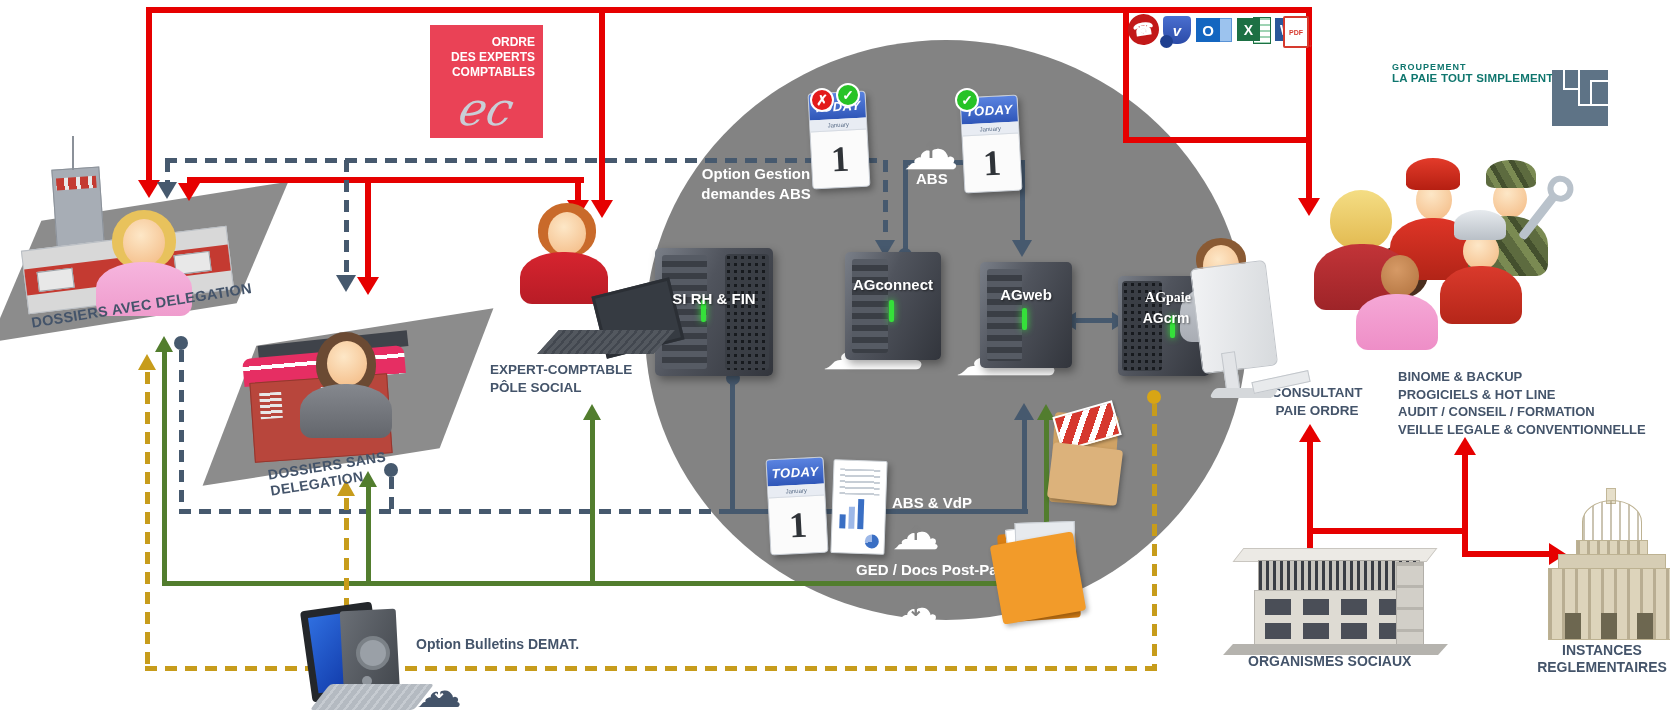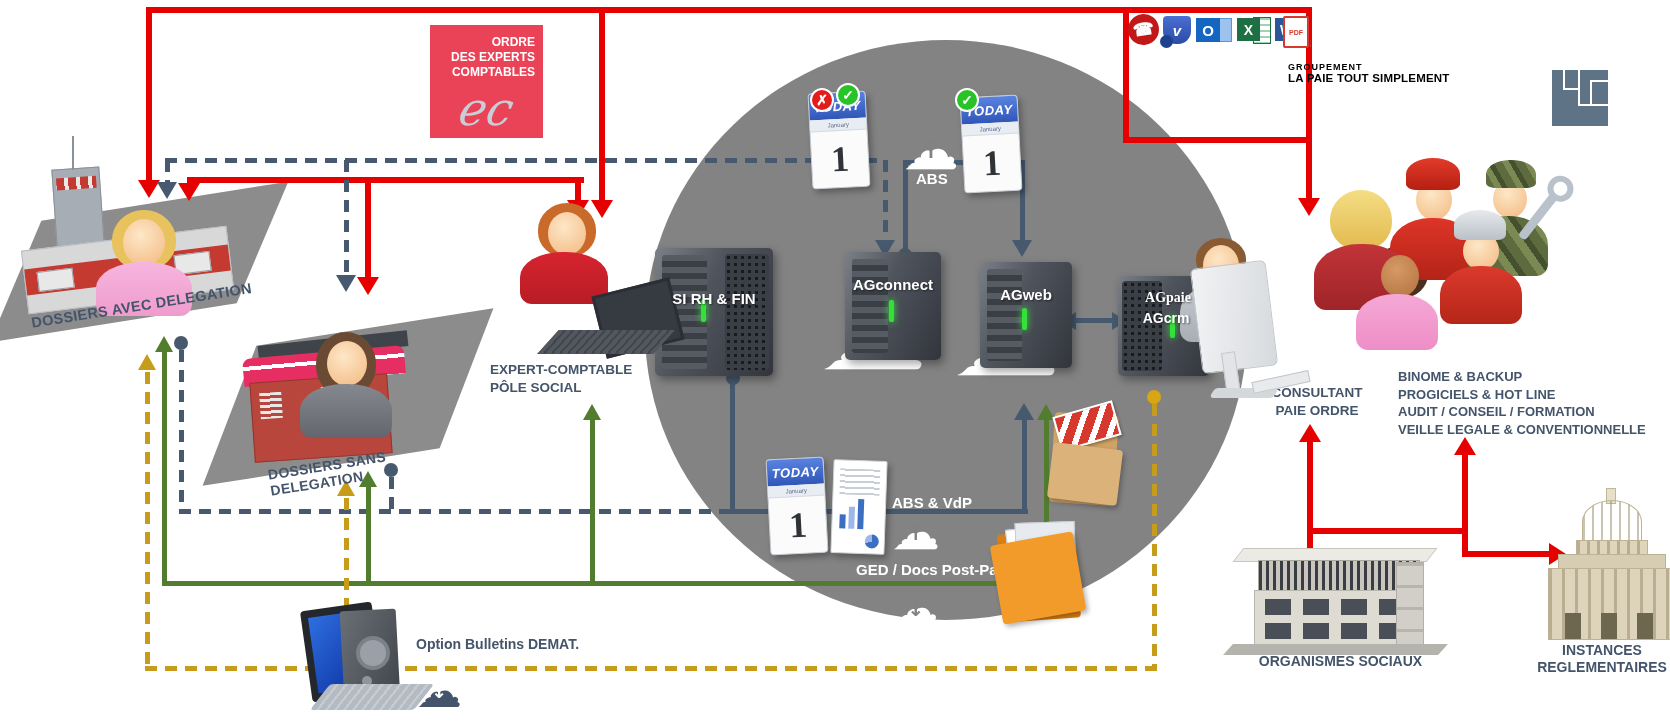--- a/index.html
+++ b/index.html
@@ -164,21 +164,21 @@
   </div>
   <div class="icon" style="left:1275px;top:15px;width:34px;height:30px;">
     <span style="position:absolute;right:0;top:2px;width:16px;height:25px;background:#fff;border:1px solid #2b579a;background-image:repeating-linear-gradient(180deg,#a9c0e8 0 2px,transparent 2px 6px);"></span>
     <span style="position:absolute;left:0;top:3px;width:23px;height:23px;background:#2b579a;display:flex;align-items:center;justify-content:center;font-size:14px;">W</span>
   </div>
   <div class="icon" style="left:1283px;top:16px;width:22px;height:28px;background:#fff;border:2px solid #d63a2e;border-radius:2px;">
     <span style="font-size:7px;color:#d63a2e;font-weight:bold;">PDF</span>
     <span style="position:absolute;right:-6px;bottom:-4px;color:#d63a2e;font-size:12px;font-weight:bold;">↓</span>
   </div>
 
-  <div class="abs" style="left:1288px;top:62px;z-index:4;color:#000000;">
+  <div class="abs" style="left:1392px;top:62px;z-index:4;color:#0f766e;">
     <div style="font-size:9px;font-weight:bold;letter-spacing:1px;">GROUPEMENT</div>
     <div style="font-size:11.5px;font-weight:bold;text-align:right;letter-spacing:.2px;">LA PAIE TOUT SIMPLEMENT</div>
   </div>
   <div class="abs" style="left:1552px;top:70px;width:56px;height:56px;background:#5e7386;z-index:4;">
     <span style="position:absolute;left:46%;top:0;width:2px;height:60%;background:#fff;"></span>
     <span style="position:absolute;left:46%;top:60%;width:54%;height:2px;background:#fff;"></span>
     <span style="position:absolute;left:20%;top:33%;width:26%;height:2px;background:#fff;"></span>
     <span style="position:absolute;left:20%;top:0;width:2px;height:33%;background:#fff;"></span>
     <span style="position:absolute;left:68%;top:18%;width:2px;height:42%;background:#fff;"></span>
     <span style="position:absolute;left:68%;top:18%;width:32%;height:2px;background:#fff;"></span>
@@ -212,20 +212,24 @@
   <div class="lab rotlab" style="left:268px;top:450px;width:215px;font-size:14px;">DOSSIERS SANS DELEGATION</div>
 
   <div class="hair" style="left:538px;top:203px;width:58px;height:54px;background:#c96a2a;"></div>
   <div class="head" style="left:548px;top:212px;width:38px;height:43px;"></div>
   <div class="torso" style="left:520px;top:252px;width:88px;height:52px;background:linear-gradient(180deg,#d6242f,#b81c26);"></div>
   <div class="abs" style="left:598px;top:286px;width:74px;height:58px;background:#363b42;border:3px solid #2b2f35;transform:rotate(-14deg);z-index:6;"></div>
   <div class="abs" style="left:548px;top:330px;width:116px;height:24px;background:#42474f;transform:skewX(-42deg);z-index:6;background-image:repeating-linear-gradient(90deg,#53585f 0 5px,#42474f 5px 8px);"></div>
   <div class="lab" style="left:490px;top:362px;font-size:13.5px;">EXPERT-COMPTABLE</div>
   <div class="lab" style="left:490px;top:380px;font-size:13.5px;">PÔLE SOCIAL</div>
 
+  <div class="wlab" style="left:692px;top:164px;width:128px;text-align:center;font-size:15px;line-height:20px;">
+    <div>Option Gestion</div>
+    <div>demandes ABS</div>
+  </div>
 
   <div class="cal" style="left:810px;top:92px;">
     <div class="cal-top">TODAY</div>
     <div class="cal-mid">January</div>
     <div class="cal-day">1</div>
   </div>
   <div class="badge ok" style="left:836px;top:83px;">
       <span>✓</span>
     </div>
   <div class="badge no" style="left:810px;top:88px;">
@@ -366,21 +370,21 @@
   <div class="abs" style="left:1228px;top:546px;z-index:4;">
     <div style="position:absolute;left:10px;top:2px;width:192px;height:12px;background:#eceae5;transform:skewX(-38deg);border:1px solid #c9c6c0;"></div>
     <div style="position:absolute;left:30px;top:14px;width:160px;height:30px;background:#c9c6bf;background-image:repeating-linear-gradient(90deg,#3a3d44 0 3px,#c9c6bf 3px 7px);border:1px solid #a9a6a0;"></div>
     <div style="position:absolute;left:26px;top:44px;width:168px;height:56px;background:#dedbd3;border:1px solid #bab7b1;">
       <span style="position:absolute;left:10px;top:8px;width:140px;height:16px;background:repeating-linear-gradient(90deg,#4a4e57 0 26px,#dedbd3 26px 38px);"></span>
       <span style="position:absolute;left:10px;top:32px;width:140px;height:16px;background:repeating-linear-gradient(90deg,#4a4e57 0 26px,#dedbd3 26px 38px);"></span>
     </div>
     <div style="position:absolute;left:168px;top:16px;width:26px;height:86px;background:#d2cfc8;border:1px solid #b2afa9;background-image:repeating-linear-gradient(180deg,#b8b5ae 0 3px,#d2cfc8 3px 22px);"></div>
     <div style="position:absolute;left:0px;top:98px;width:215px;height:11px;background:#b5b3ae;transform:skewX(-42deg);"></div>
   </div>
-  <div class="lab" style="left:1248px;top:653px;width:185px;text-align:center;font-size:14px;">ORGANISMES SOCIAUX</div>
+  <div class="lab" style="left:1248px;top:653px;width:185px;font-size:14px;">ORGANISMES SOCIAUX</div>
 
   <div class="abs" style="left:1540px;top:488px;z-index:4;">
     <div style="position:absolute;left:66px;top:0px;width:8px;height:14px;background:#e6dfca;border:1px solid #c2b798;"></div>
     <div style="position:absolute;left:42px;top:12px;width:58px;height:42px;border-radius:50% 50% 0 0;background:linear-gradient(180deg,#ece5d0,#cfc5a9);border:1px solid #bdb292;background-image:repeating-linear-gradient(90deg,rgba(160,148,115,.55) 0 2px,transparent 2px 9px);"></div>
     <div style="position:absolute;left:36px;top:52px;width:70px;height:15px;background:#ded5bc;border:1px solid #bdb292;background-image:repeating-linear-gradient(90deg,#b9ae92 0 3px,transparent 3px 10px);"></div>
     <div style="position:absolute;left:18px;top:66px;width:106px;height:14px;background:#d6cdb4;border:1px solid #bdb292;"></div>
     <div style="position:absolute;left:8px;top:80px;width:122px;height:70px;background:#ddd4bb;border:1px solid #bdb292;background-image:repeating-linear-gradient(90deg,#b9ae92 0 3px,transparent 3px 13px);">
       <span style="position:absolute;left:16px;bottom:0;width:16px;height:26px;background:#6d6750;"></span>
       <span style="position:absolute;left:52px;bottom:0;width:16px;height:26px;background:#6d6750;"></span>
       <span style="position:absolute;left:88px;bottom:0;width:16px;height:26px;background:#6d6750;"></span>

